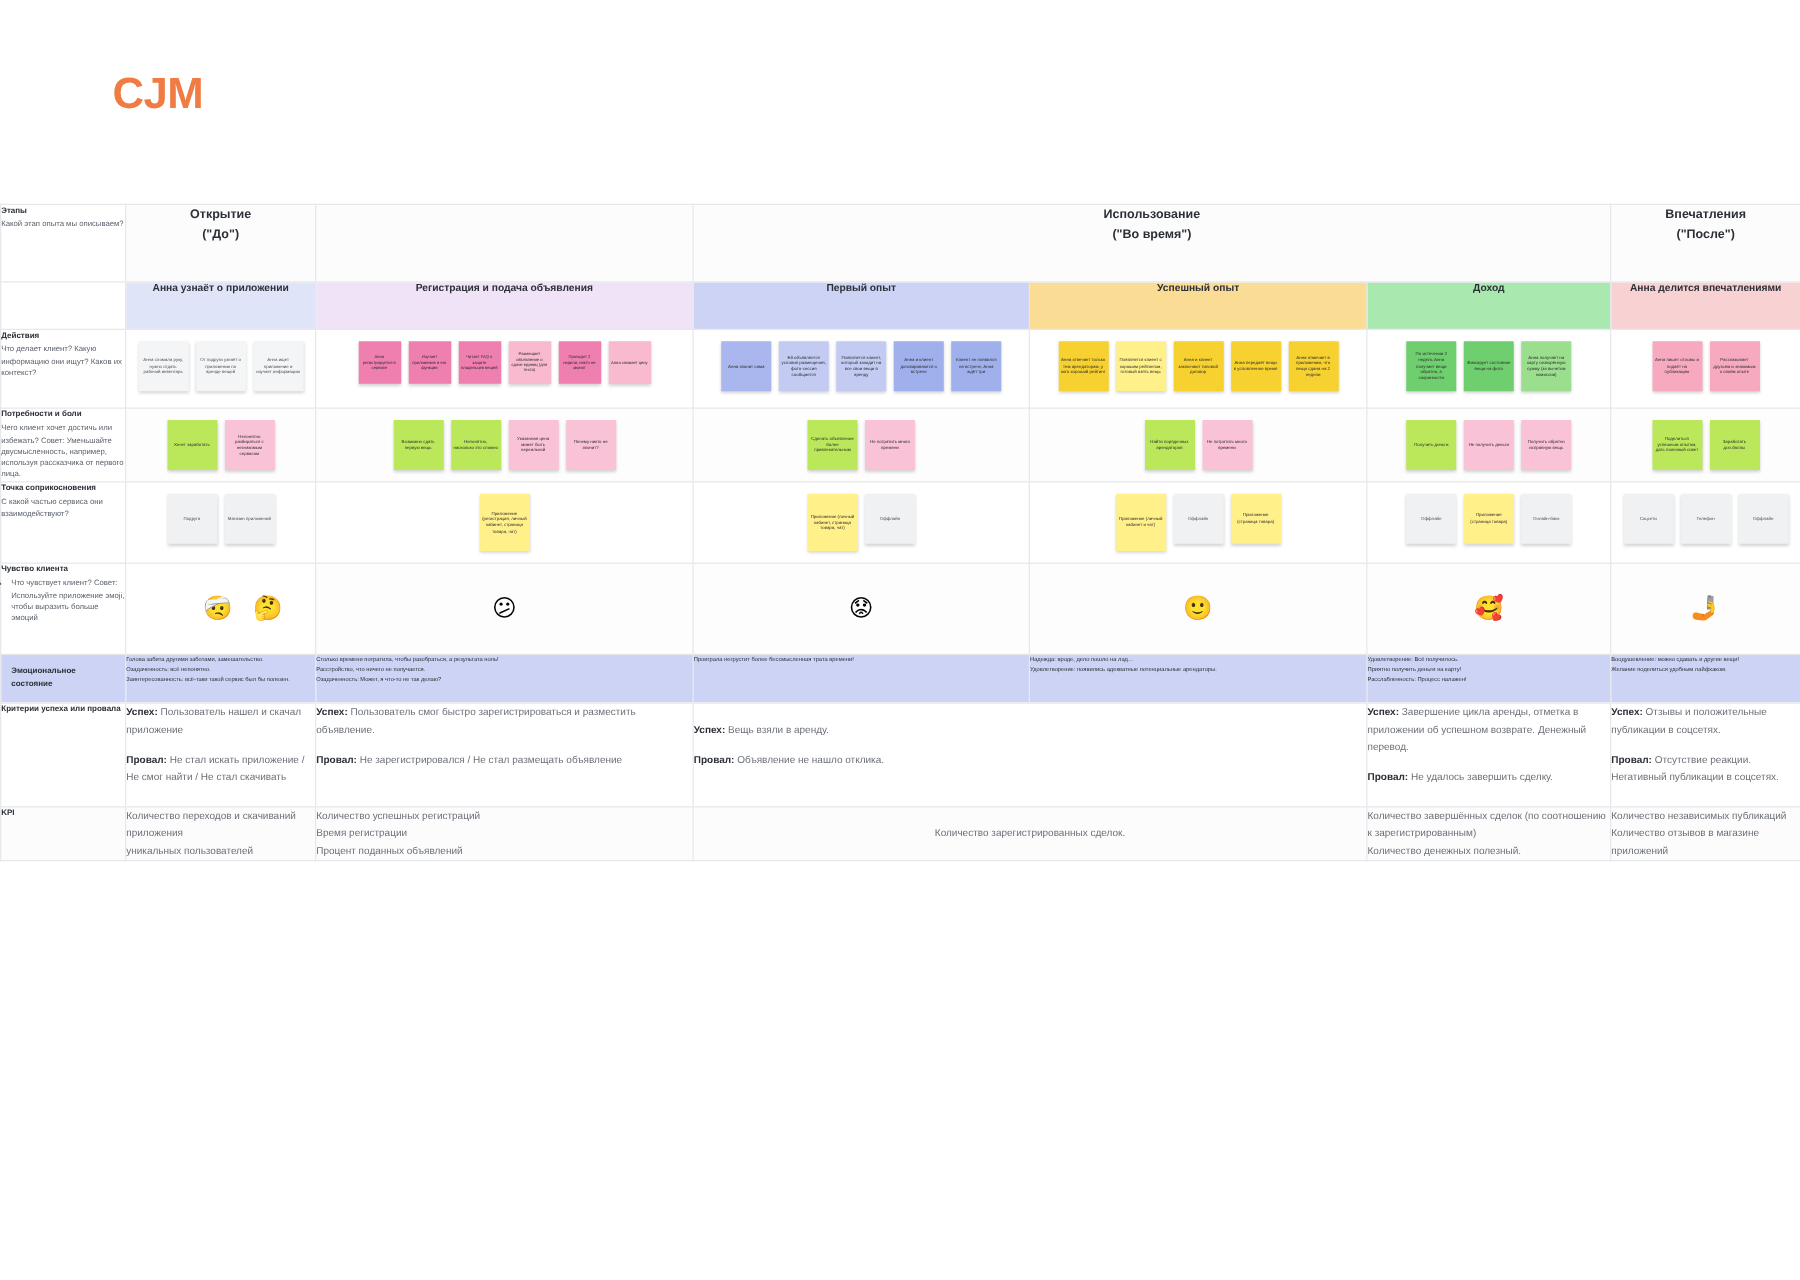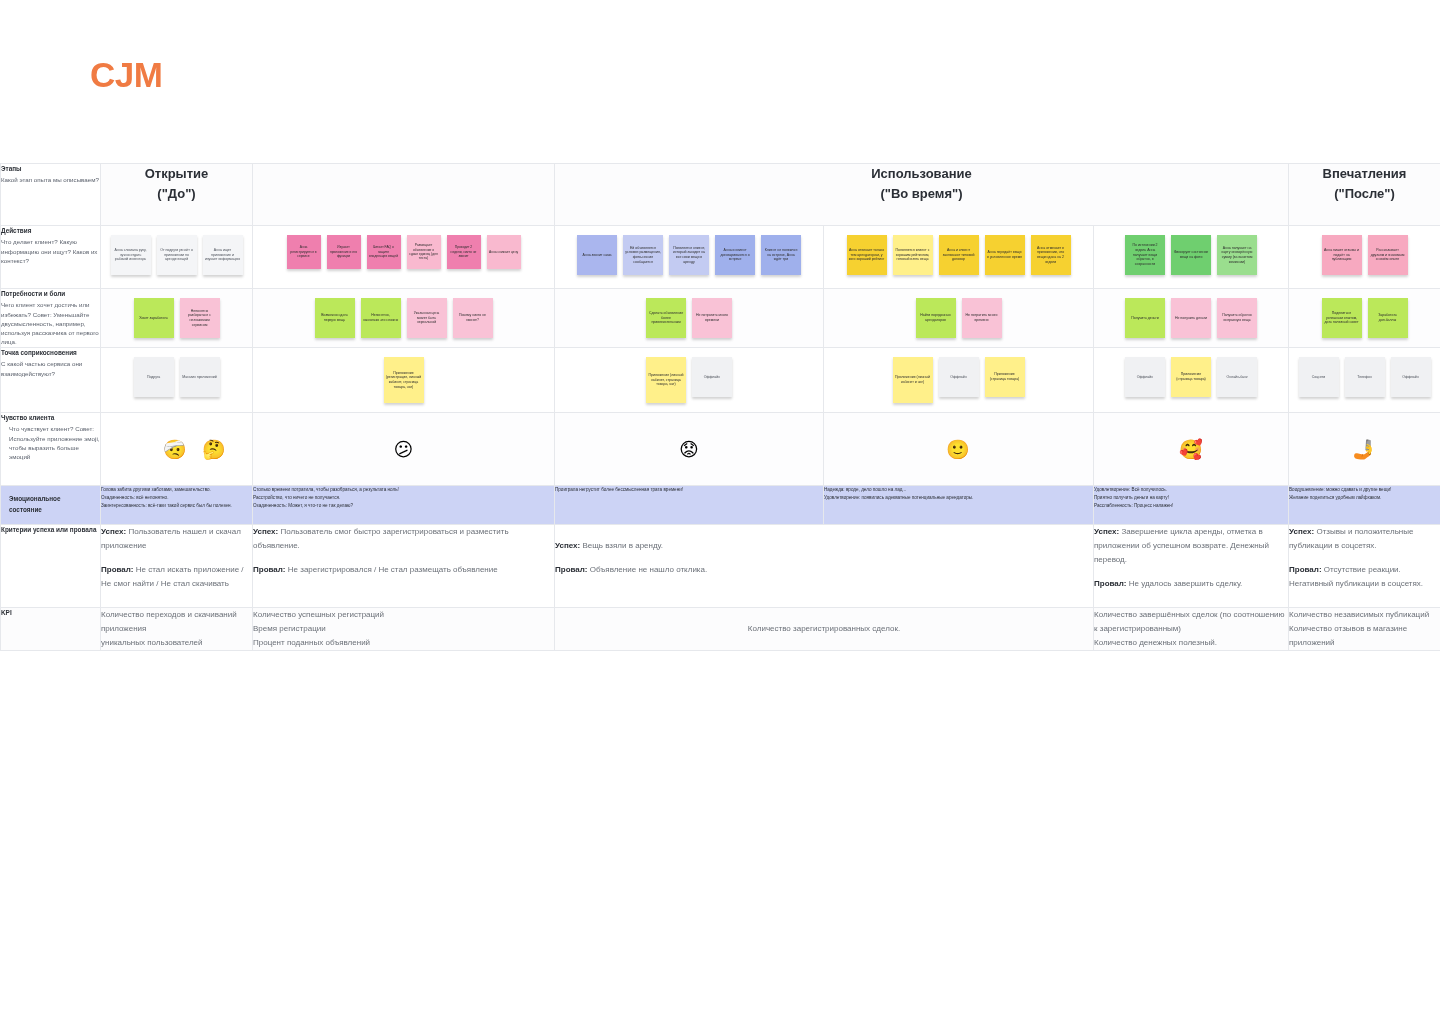--- a/index.html
+++ b/index.html
@@ -41,21 +41,21 @@
   .stub .d {
     font-size: 6.2px; color: #5c626d; line-height: 1.5;
   }
   .stub ul { margin: 0; padding-left: 8px; }
   .stub li { font-size: 6.2px; color: #5c626d; line-height: 1.5; }
 
   
   .phase {
     background: #fcfcfd; text-align: center;
     height: 62px; vertical-align: middle;
-    font-size: 13px; font-weight: 700; color: #2b2f36; line-height: 1.55;
+    font-size: 10px; font-weight: 700; color: #2b2f36; line-height: 1.55;
   }
   .phase .sub { font-weight: 700; }
 
   
   .stage {
     height: 38px; text-align: center; vertical-align: middle;
     font-size: 8.2px; font-weight: 700; color: #2b2f36;
   }
 
   
@@ -164,20 +164,29 @@
       <td class="phase" colspan="3">
         <div>Использование</div>
         <div class="sub">("Во время")</div>
       </td>
       <td class="phase">
         <div>Впечатления</div>
         <div class="sub">("После")</div>
       </td>
     </tr>
 
+    <tr>
+      <td class="stub"></td>
+      <td class="stage" style="background:#dfe4f8">Анна узнаёт о приложении</td>
+      <td class="stage" style="background:#f0e2f7">Регистрация и подача объявления</td>
+      <td class="stage" style="background:#ccd3f5">Первый опыт</td>
+      <td class="stage" style="background:#fbdc94">Успешный опыт</td>
+      <td class="stage" style="background:#a9e8ae">Доход</td>
+      <td class="stage" style="background:#f8d2d2">Анна делится впечатлениями</td>
+    </tr>
 
     <tr>
       <td class="stub">
         <div class="t">Действия</div>
         <div class="d">Что делает клиент? Какую информацию они ищут? Каков их контекст?</div>
       </td>
       <td class="cell plain">
             <div class="notes row-actions">
               <div class="note white">Анна сломала руку, нужно отдать рабочий инвентарь</div>
               <div class="note white">От подруги узнаёт о приложении по аренде вещей</div>

